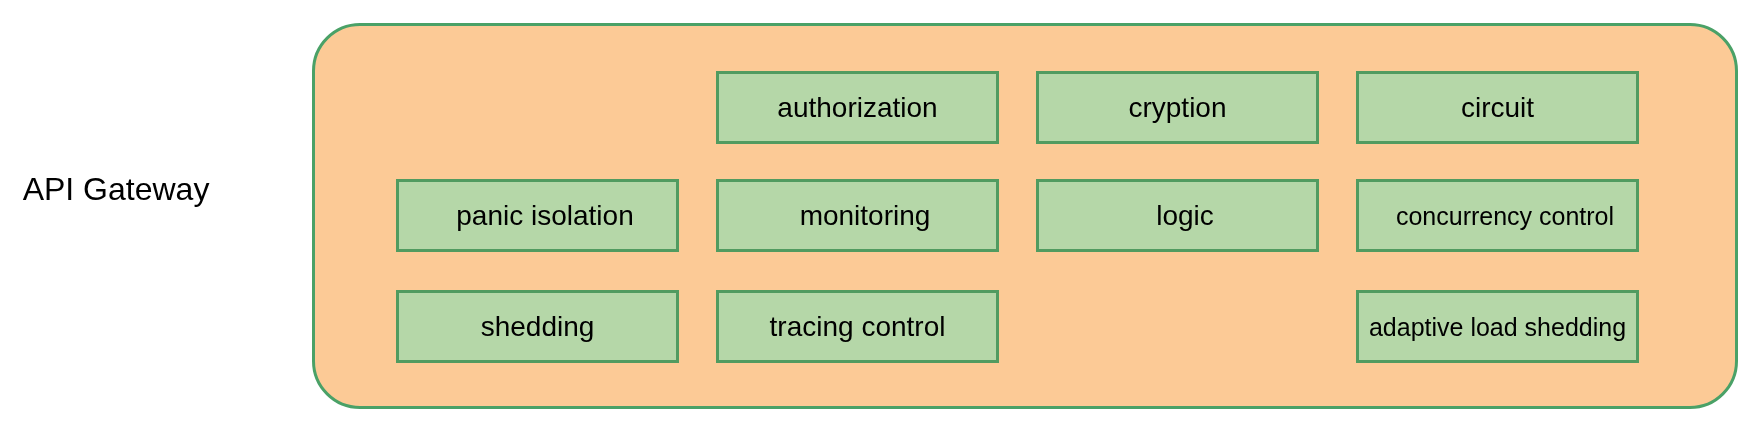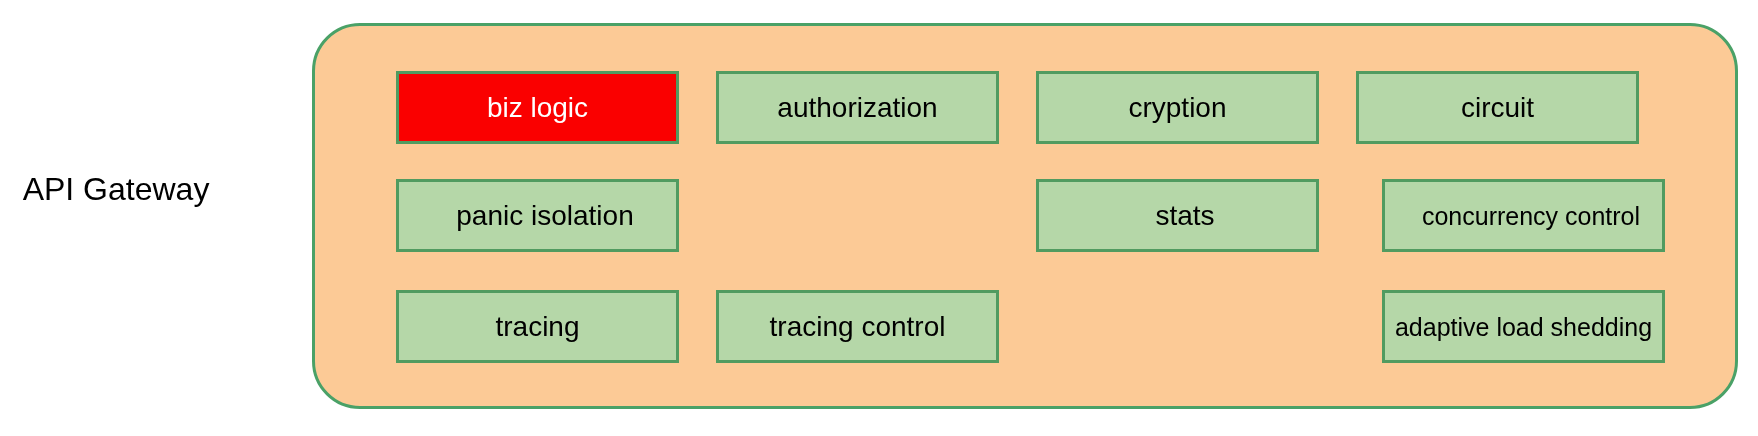--- a/index.html
+++ b/index.html
@@ -54,46 +54,45 @@
     line-height: 1.12;
     color: var(--text, #000000);
     padding: 0 8px;
   }
   .box.highlight {
     background: var(--highlight-fill, #fa0000);
     color: var(--highlight-text, #ffffff);
   }
   .box.two-line {
     font-size: 25px;
-    margin-left: 26px;
   }
   .col1 { left: 81px; }
   .col2 { left: 401px; }
   .col3 { left: 721px; }
   .col4 { left: 1041px; }
   .row1 { top: 45px; }
   .row2 { top: 153px; padding-left: 23px; }
   .row3 { top: 264px; }
 </style>
 </head>
 <body>
 
 <div class="stage">
 
   <div class="gateway-title">API Gateway</div>
 
   <div class="gateway-container">
 
-    <div class="box highlight col1 row1">biz logic</div>
     <div class="box col2 row1">authorization</div>
     <div class="box col3 row1">cryption</div>
     <div class="box col4 row1">circuit</div>
 
     <div class="box col1 row2">panic isolation</div>
-    <div class="box col3 row2">stats</div>
+    <div class="box col2 row2">monitoring</div>
+    <div class="box col3 row2">logic</div>
     <div class="box two-line col4 row2">concurrency control</div>
 
-    <div class="box col1 row3">tracing</div>
+    <div class="box col1 row3">shedding</div>
     <div class="box col2 row3">tracing control</div>
     <div class="box two-line col4 row3">adaptive load shedding</div>
 
   </div>
 </div>
 
 </body></html>

